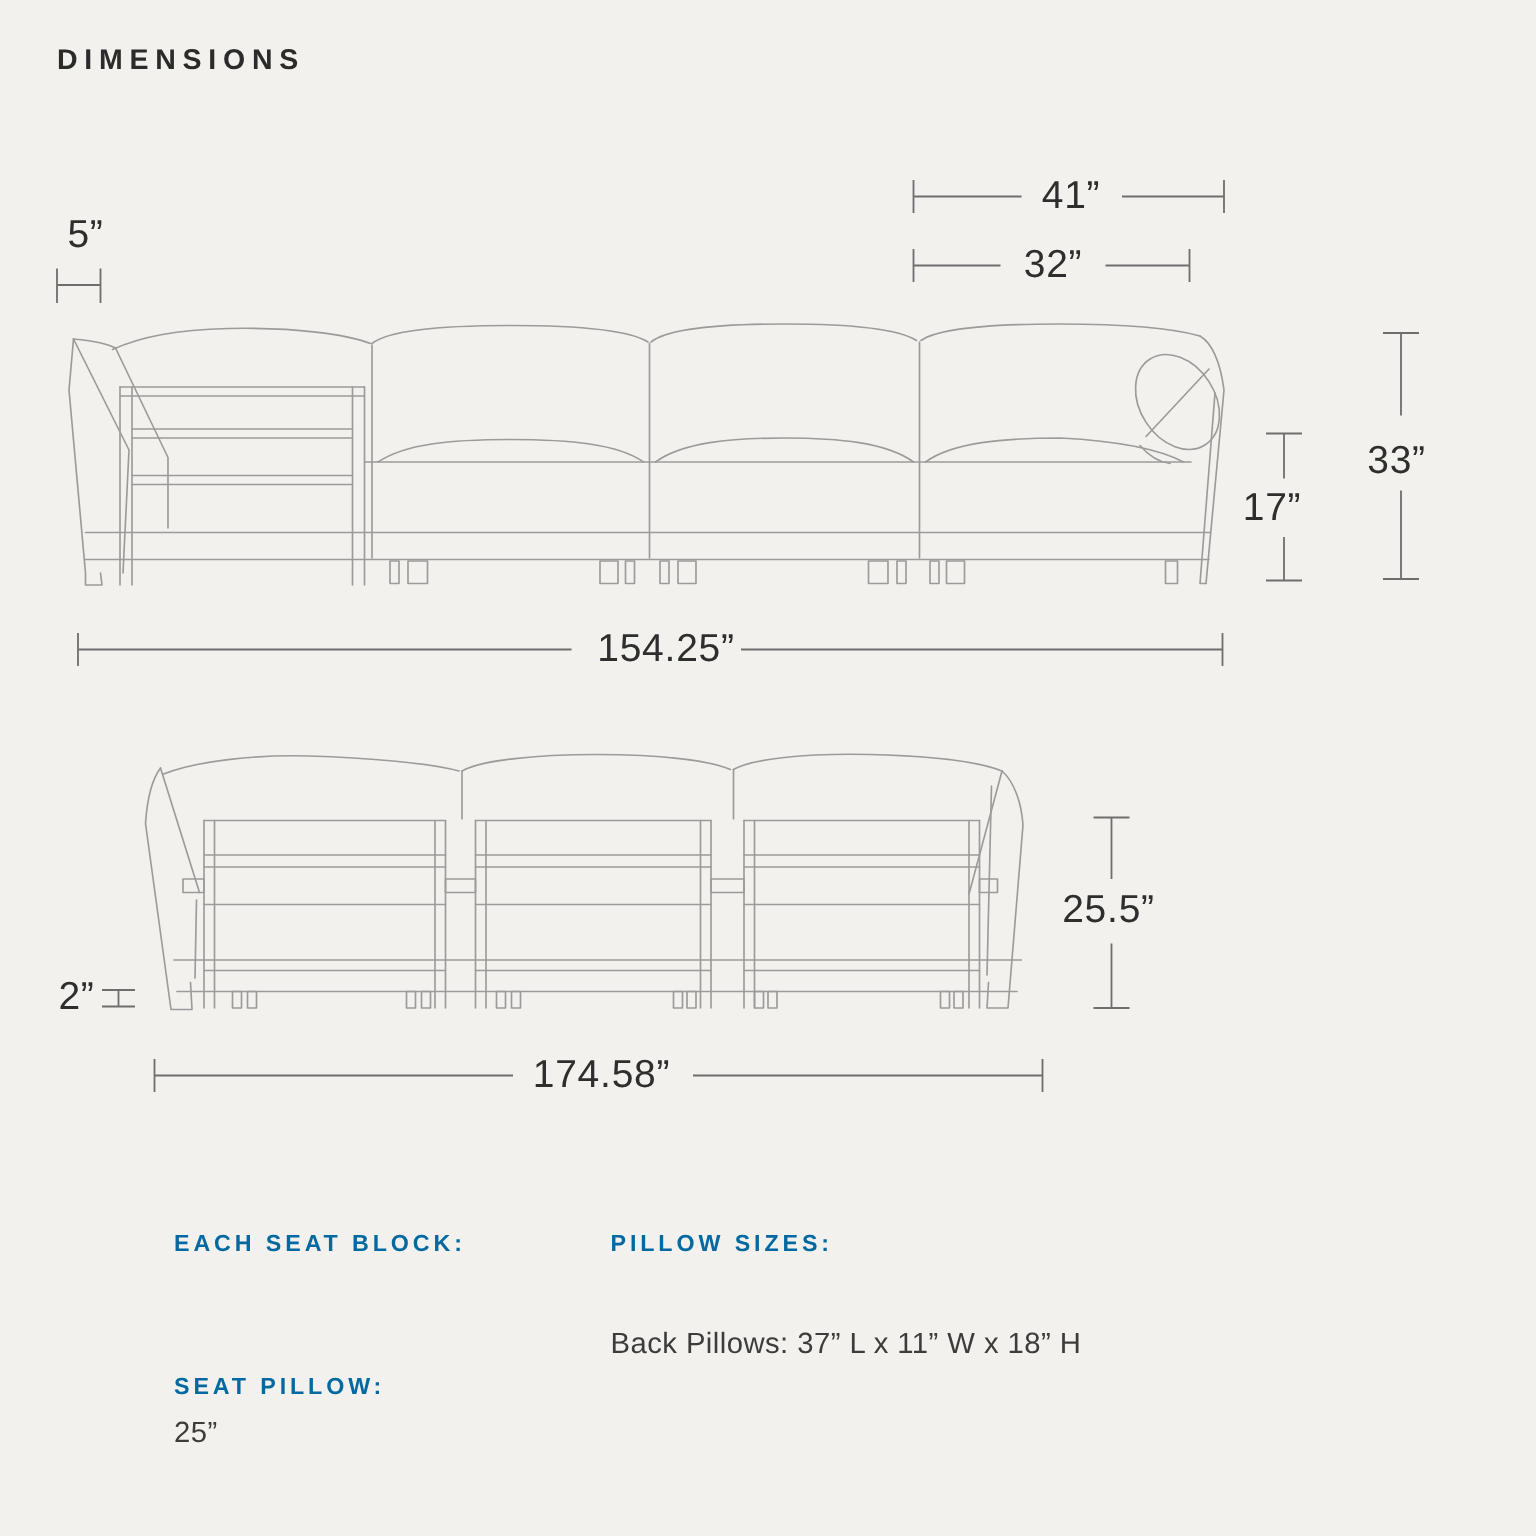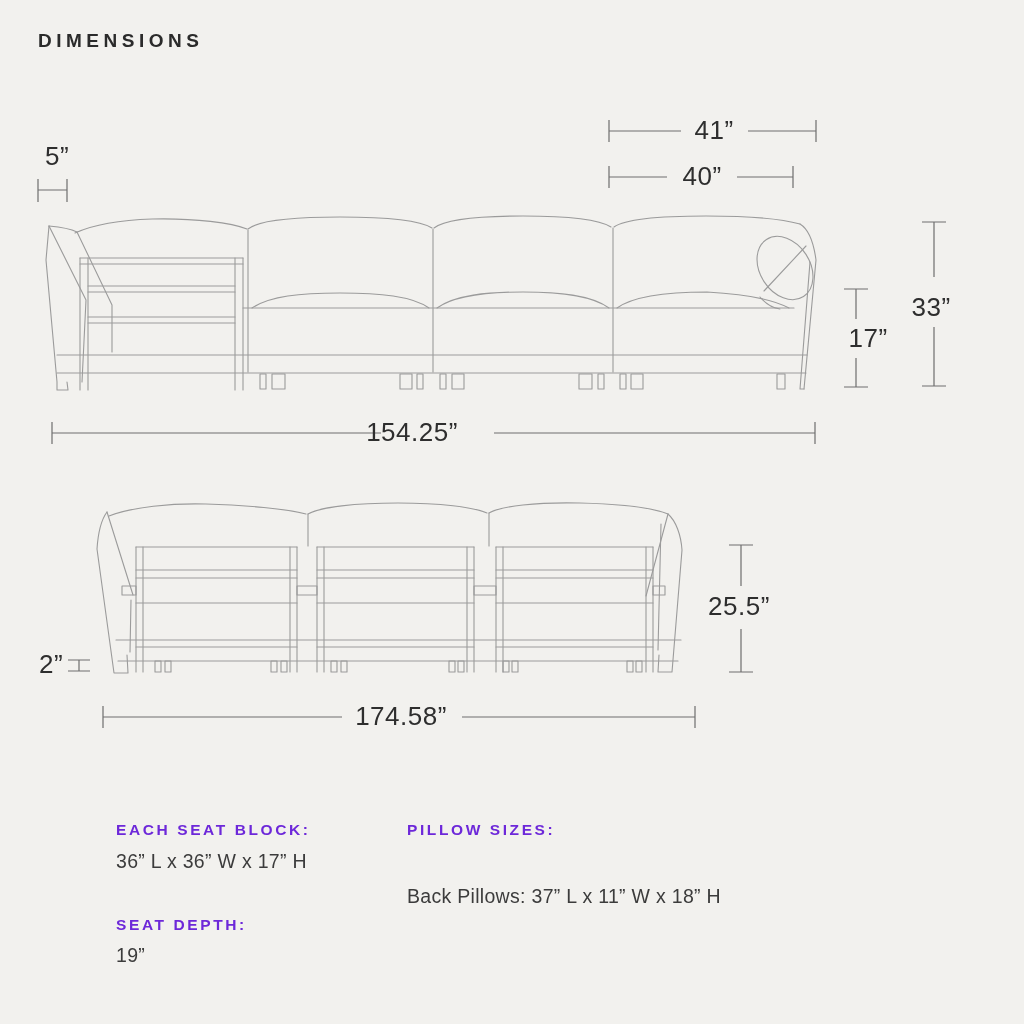--- a/index.html
+++ b/index.html
@@ -1,21 +1,21 @@
 <!DOCTYPE html>
 <html><head>
 <meta charset="utf-8">
 <style>
   html,body{margin:0;padding:0;}
   body{width:1024px;height:1024px;background:#f2f1ee;font-family:"Liberation Sans",sans-serif;}
   #canvas{position:relative;width:1024px;height:1024px;overflow:hidden;background:#f2f1ee;padding-left:27px;}
   #drawing{position:absolute;left:0;top:0;}
   .title{position:absolute;left:38px;top:30px;font-size:19px;font-weight:700;letter-spacing:4.5px;color:#2b2b2b;}
   .dlabel{position:absolute;transform:translate(-50%,-50%);font-size:26px;color:#2e2e2e;white-space:nowrap;letter-spacing:0.5px;}
-  .spec-h{position:absolute;font-size:15.5px;font-weight:700;letter-spacing:2.6px;color:#6d28d9;white-space:nowrap;}
+  .spec-h{position:absolute;font-size:15.5px;font-weight:700;letter-spacing:2.6px;color:#0369a1;white-space:nowrap;}
   .spec-v{position:absolute;font-size:19.5px;color:#3c3c3c;white-space:nowrap;letter-spacing:0.3px;}
   svg path,svg rect,svg ellipse,svg line{vector-effect:non-scaling-stroke;}
 </style>
 </head>
 <body>
 
 <div id="canvas">
 
   <div class="title">DIMENSIONS</div>
 
@@ -174,29 +174,28 @@
         <path d="M729,545 L753,545 M729,672 L753,672 M741,545 L741,586 M741,629 L741,672"></path>
       </g>
       <g>
         <path d="M103,706 L103,728 M695,706 L695,728 M103,717 L342,717 M462,717 L695,717"></path>
       </g>
     </g>
   </svg>
 
   <div class="dlabel" style="left:57px;top:156px">5”</div>
   <div class="dlabel" style="left:714px;top:130px">41”</div>
-  <div class="dlabel" style="left:702px;top:176px">40”</div>
+  <div class="dlabel" style="left:702px;top:176px">32”</div>
   <div class="dlabel" style="left:931px;top:307px">33”</div>
-  <div class="dlabel" style="left:868px;top:338px">17”</div>
-  <div class="dlabel" style="left:412px;top:432px">154.25”</div>
+  <div class="dlabel" style="left:848px;top:338px">17”</div>
+  <div class="dlabel" style="left:444px;top:432px">154.25”</div>
   <div class="dlabel" style="left:51px;top:664px">2”</div>
   <div class="dlabel" style="left:739px;top:606px">25.5”</div>
   <div class="dlabel" style="left:401px;top:716px">174.58”</div>
 
   <div class="spec-h" style="left:116px;top:821px">EACH SEAT BLOCK:</div>
-  <div class="spec-v" style="left:116px;top:850px">36” L x 36” W x 17” H</div>
-  <div class="spec-h" style="left:116px;top:916px">SEAT DEPTH:</div>
-  <div class="spec-v" style="left:116px;top:944px">19”</div>
+  <div class="spec-h" style="left:116px;top:916px">SEAT PILLOW:</div>
+  <div class="spec-v" style="left:116px;top:944px">25”</div>
 
   <div class="spec-h" style="left:407px;top:821px">PILLOW SIZES:</div>
   <div class="spec-v" style="left:407px;top:885px">Back Pillows: 37” L x 11” W x 18” H</div>
 
 </div>
 
 </body></html>

